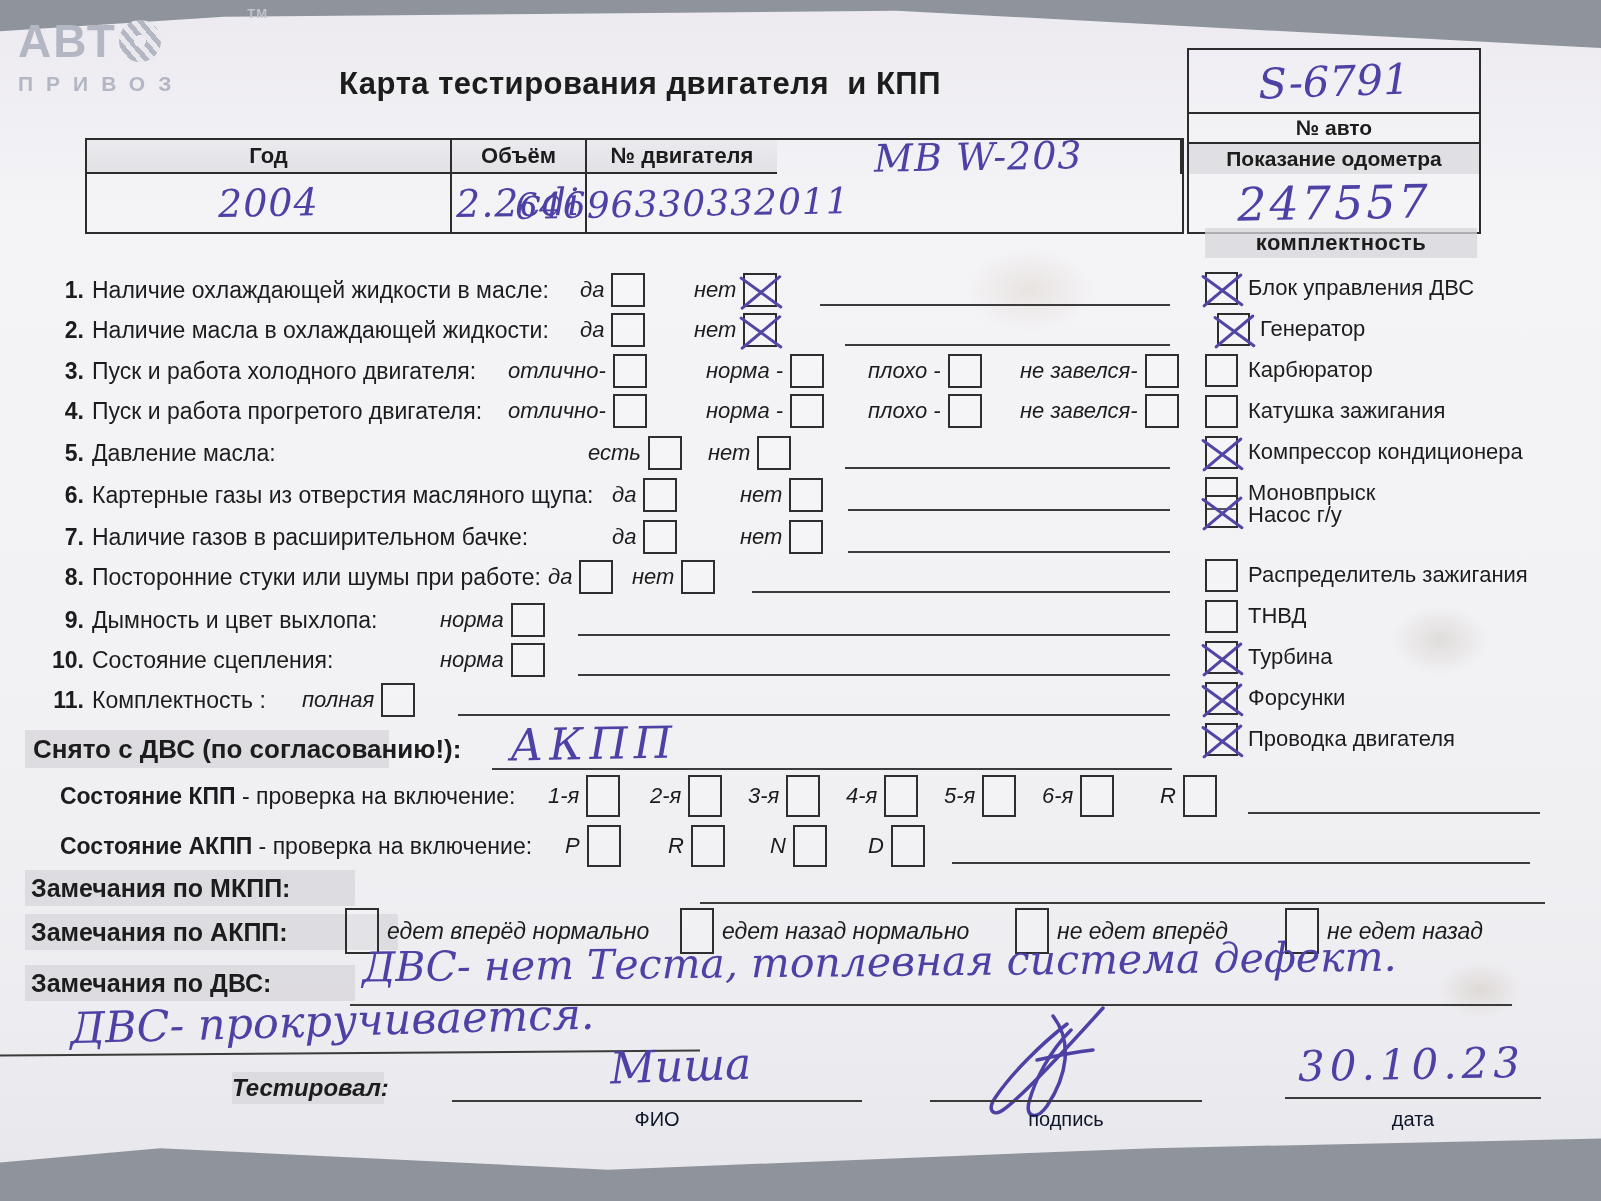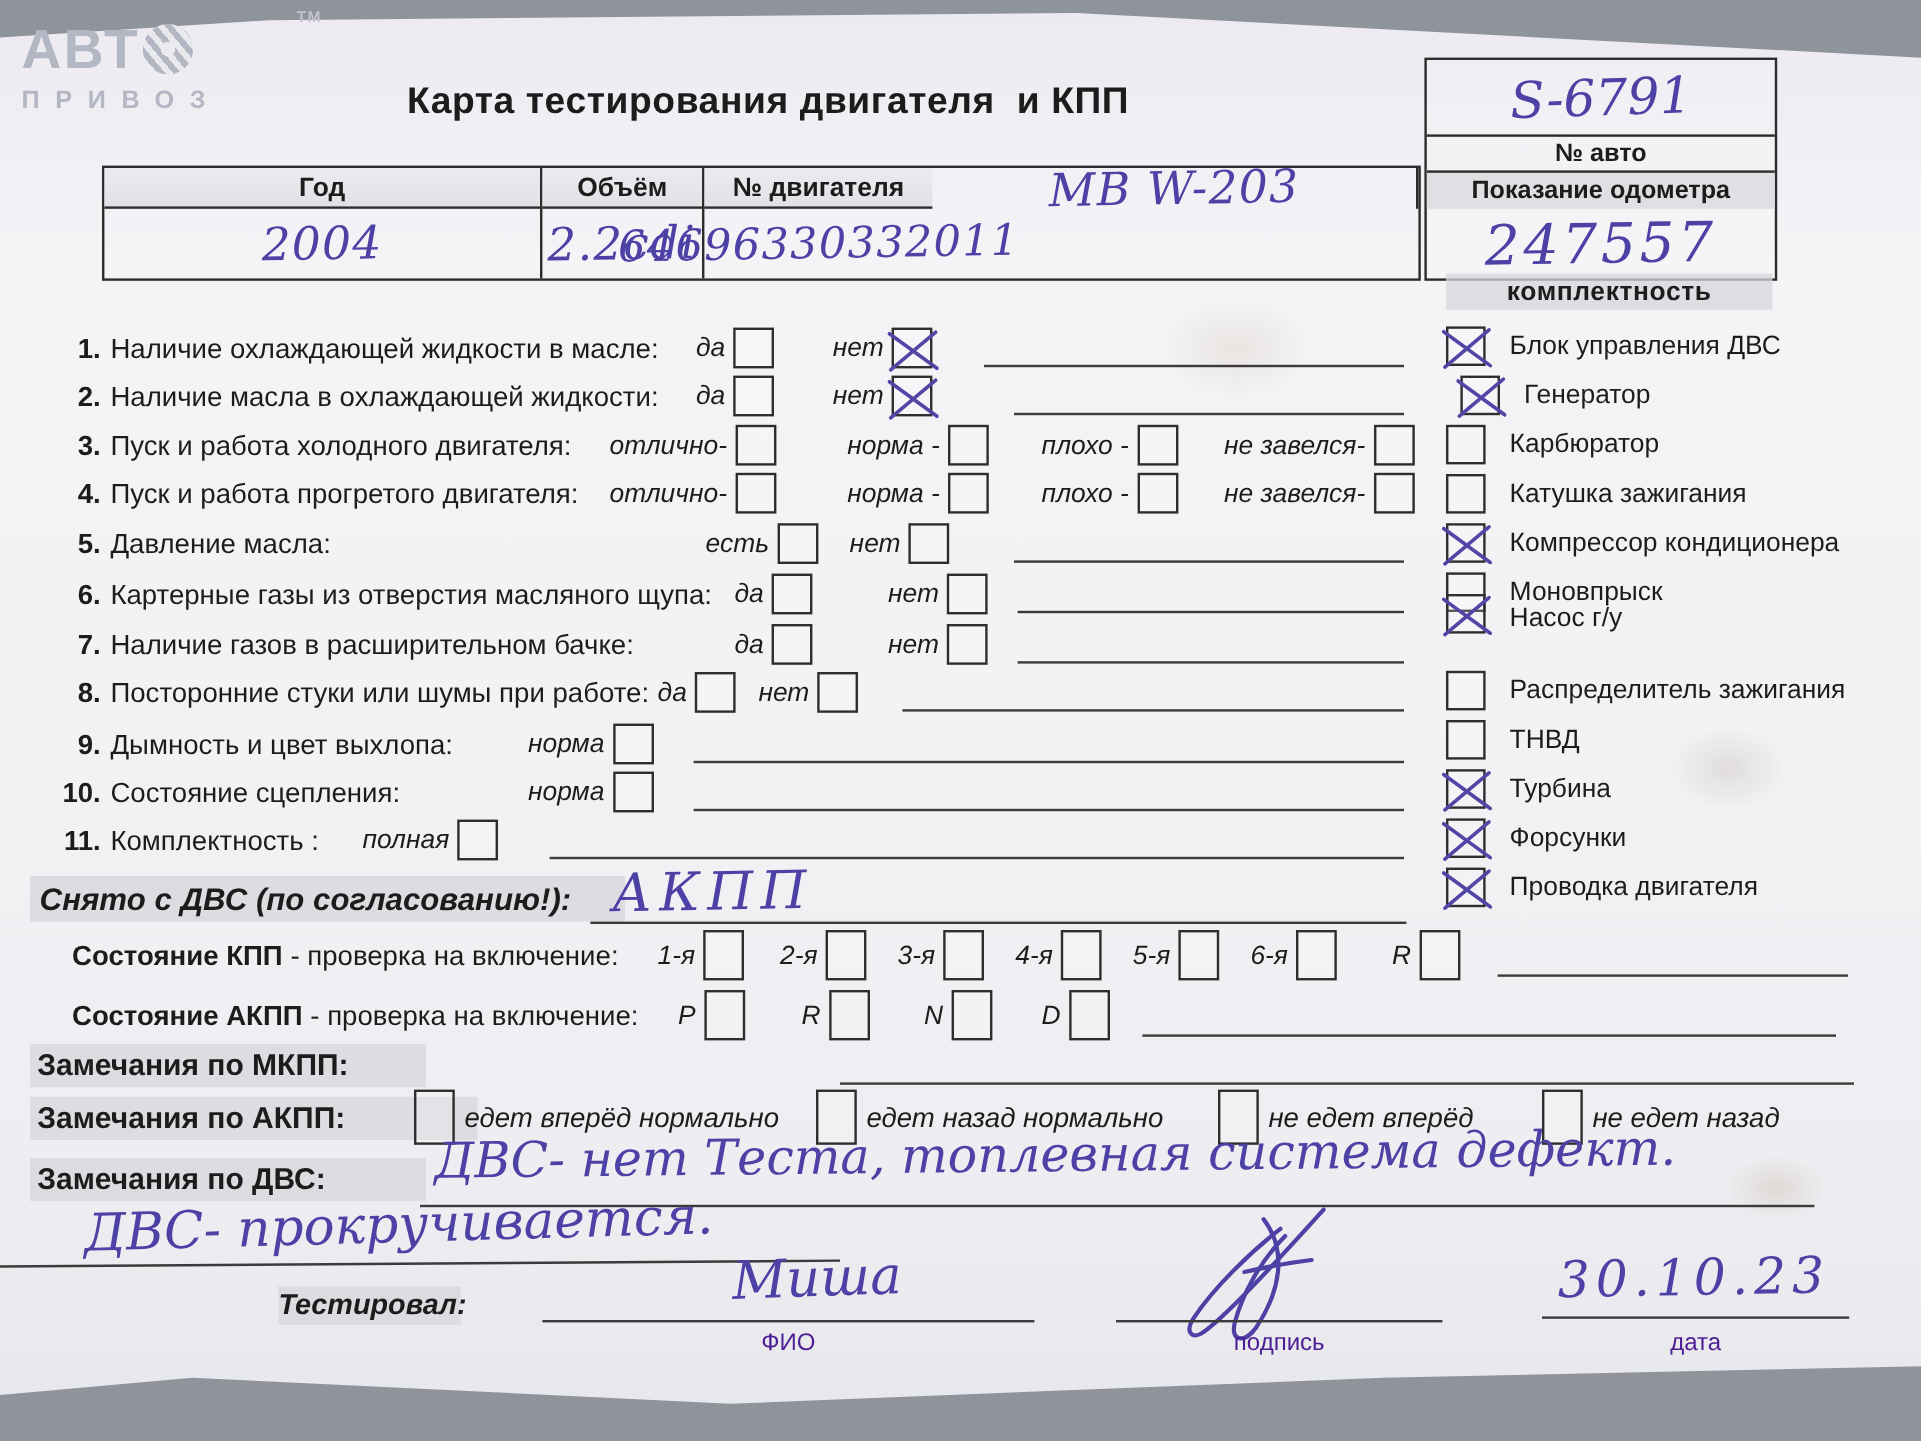--- a/index.html
+++ b/index.html
@@ -38,21 +38,21 @@
   .abox{left:1187px;top:48px;width:290px;border:2px solid #2c2c2c;background:rgba(255,255,255,.15);}
   .ab-num{height:62px;display:flex;align-items:center;justify-content:center;font-size:42px;transform:rotate(-2deg);}
   .ab-label{height:28px;border-top:2px solid #2c2c2c;display:flex;align-items:center;justify-content:center;font-weight:bold;font-size:21px;}
   .ab-odolabel{height:30px;border-top:2px solid #2c2c2c;display:flex;align-items:center;justify-content:center;
      font-weight:bold;font-size:21px;background:rgba(219,218,223,.8);}
   .ab-odoval{height:58px;display:flex;align-items:center;justify-content:center;font-size:46px;letter-spacing:3px;transform:rotate(-1deg);}
   
   .eq-header{left:1205px;top:228px;width:272px;height:30px;display:flex;align-items:center;justify-content:center;
      font-weight:bold;font-size:22px;letter-spacing:.5px;}
   .eq-row{position:absolute;left:1205px;width:396px;height:36px;display:flex;align-items:center;}
-  .eq-label{margin-left:20px;font-size:22px;white-space:nowrap;}
+  .eq-label{margin-left:10px;font-size:22px;white-space:nowrap;}
   
   .cb{position:relative;display:inline-block;width:34px;height:34px;border:2px solid #2e2e2e;box-sizing:border-box;background:rgba(255,255,255,.2);}
   .cb.sq33{width:33px;height:33px;}
   .cb.tall{width:34px;height:42px;}
   .cb.tall2{width:34px;height:46px;}
   .xmark{position:absolute;left:-6px;top:-5px;right:-8px;bottom:-6px;pointer-events:none;}
   .xmark::before,.xmark::after{content:"";position:absolute;left:-10%;top:50%;width:118%;height:3px;background:#5145a6;border-radius:2px;}
   .xmark::before{transform:rotate(36deg);}
   .xmark::after{transform:rotate(-40deg);}
   
@@ -65,21 +65,21 @@
   
   .gear{position:absolute;left:0;width:1601px;height:48px;}
   .gear-label{position:absolute;left:60px;font-size:23px;line-height:48px;white-space:nowrap;}
   .gear .cl-opt{top:2px;height:44px;}
   .gear .ul-line{top:40px;}
   b.gl{font-weight:bold;}
   
   .rem-label{font-weight:bold;font-size:25px;line-height:36px;padding-left:6px;white-space:nowrap;}
   .rem-opt{position:absolute;top:0;display:flex;align-items:center;gap:8px;height:46px;}
   
-  .cap{font-size:20px;color:#4c1d95;text-align:center;}
+  .cap{font-size:20px;color:#0f172a;text-align:center;}
   .fline{position:absolute;height:2px;background:#3b3b3b;}
   .tested-band{left:232px;top:1072px;width:152px;height:32px;font-weight:bold;font-style:italic;font-size:24px;line-height:32px;text-align:center;}
   svg.sig{overflow:visible;}
 </style>
 </head>
 <body>
 
 <div class="page">
   <div class="paper"></div>
 
@@ -330,21 +330,21 @@
         <span class="cl-num">11.</span>
         <span class="cl-label">Комплектность :</span>
         <span class="cl-opt" style="left: 302px;">
           <span class="opt-label">полная</span>
           <span class="cb"></span>
         </span>
         <span class="ul-line" style="left: 458px; width: 712px;"></span>
       </div>
     </div>
 
-  <div class="abs band" style="left:25px;top:730px;width:496px;height:38px;font-style:italic;">
+  <div class="abs band" style="left:25px;top:730px;width:364px;height:38px;">
     <span style="font-weight:bold;font-size:26px;line-height:38px;padding-left:8px;white-space:nowrap;">Снято с ДВС (по согласованию!):</span>
   </div>
   <div class="abs ink" style="left:510px;top:718px;font-size:44px;letter-spacing:6px;transform:rotate(-1deg);">АКПП</div>
   <div class="abs fline" style="left:492px;top:768px;width:680px;"></div>
 
   <div class="gear abs" style="top:772px;padding-left:10px;">
     <span class="gear-label"><b class="gl">Состояние КПП</b><span> - проверка на включение:</span></span>
   <span class="cl-opt" style="left: 548px;">
         <span class="opt-label">1-я</span>
         <span class="cb tall"></span>

